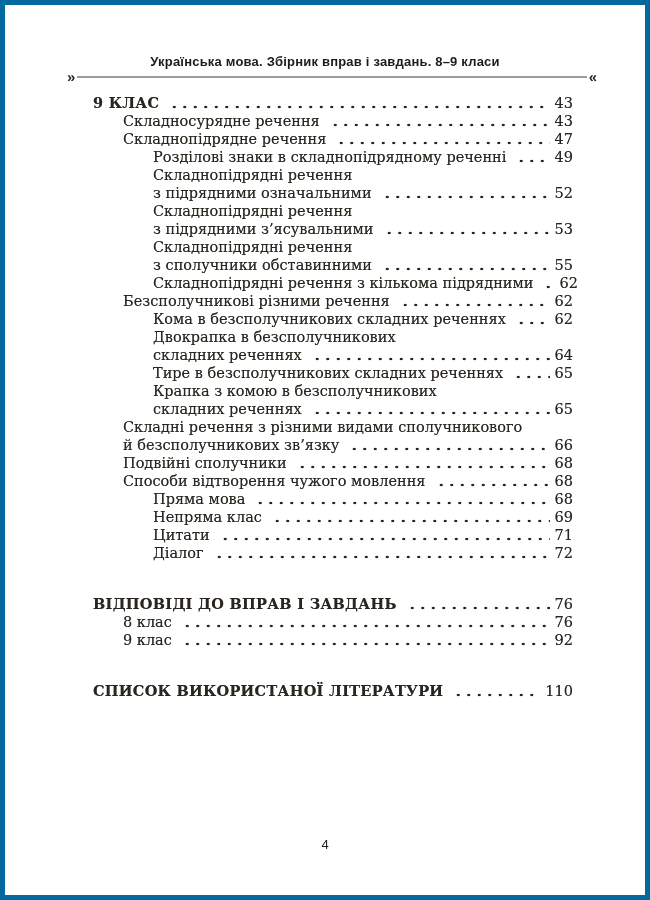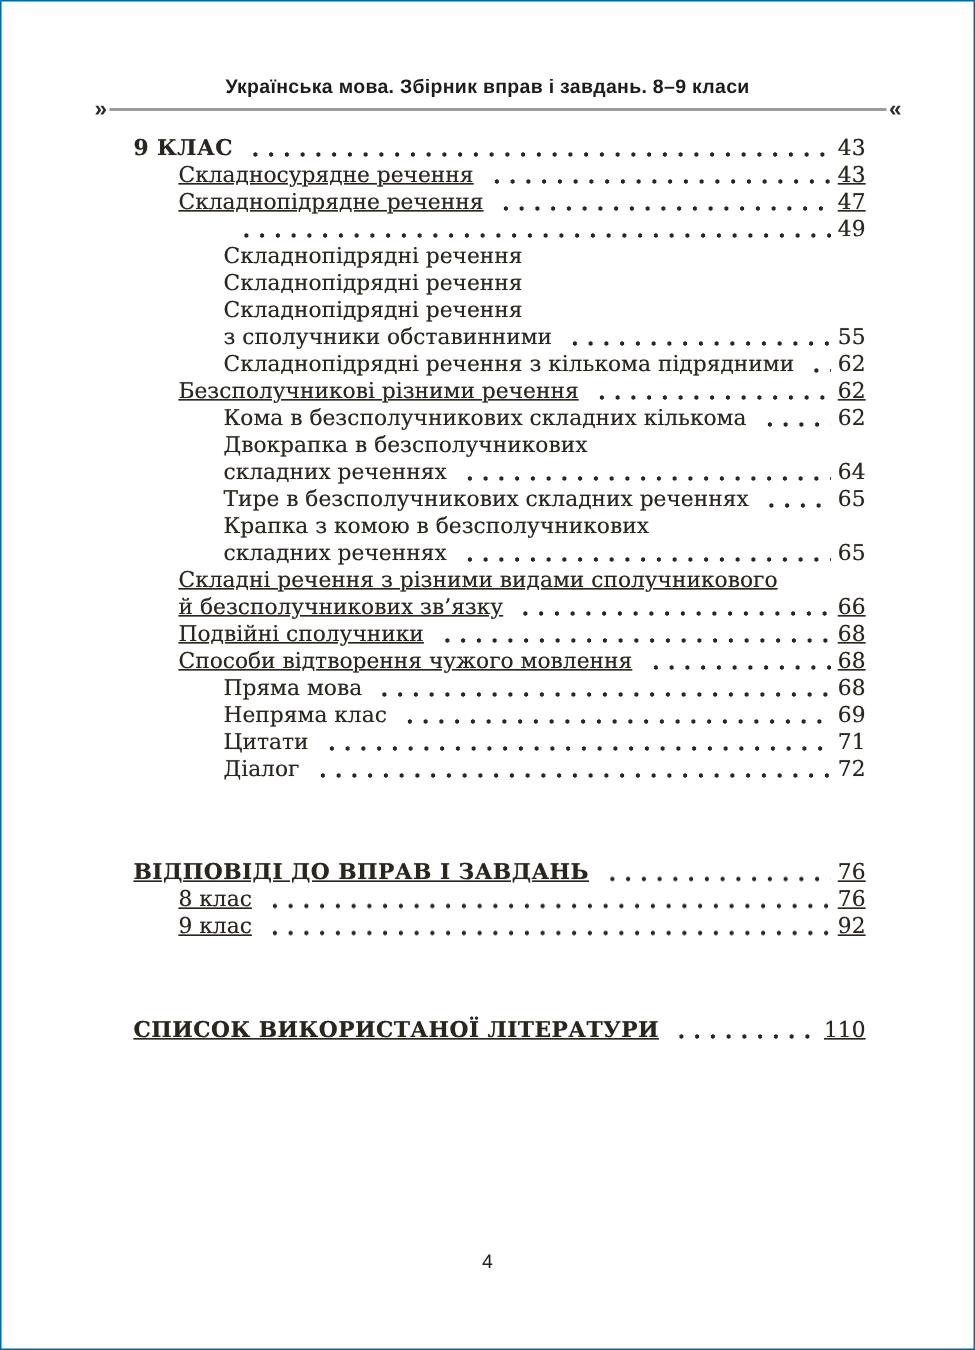--- a/index.html
+++ b/index.html
@@ -1,45 +1,45 @@
 <!DOCTYPE html>
 <html><head>
 <meta charset="utf-8">
 <style>
   html,body{margin:0;padding:0;background:#ffffff;}
   .page{
     position:relative;width:650px;height:900px;box-sizing:border-box;
-    background:#ffffff;border:1px solid #0369a1;overflow:hidden;
+    background:#ffffff;border:5px solid #0369a1;overflow:hidden;
     font-family:"DejaVu Serif","Liberation Serif",serif;color:#29251f;
   }
   
   .header-title{
     position:absolute;top:49px;left:0;right:0;text-align:center;
     font-family:"Liberation Sans","DejaVu Sans",sans-serif;
     font-weight:bold;font-size:13px;color:#1c1c1c;letter-spacing:.2px;
   }
   .rule-row{
     position:absolute;top:64px;left:62px;right:48px;height:15px;
     display:flex;align-items:center;
   }
   .rule-mark{
     font-family:"Liberation Sans","DejaVu Sans",sans-serif;
     font-weight:bold;font-size:15px;line-height:1;color:#2b2b2b;
   }
   .rule-line{flex:1;height:2px;background:#9c9c9c;margin:0 2px;}
   
   .toc{position:absolute;top:89px;left:88px;right:72px;}
   .toc-entry{margin:0;}
-  .toc-entry.gap-before{margin-top:51px;text-decoration:underline;}
+  .toc-entry.gap-before{margin-top:33px;}
   .toc-line{
     display:flex;align-items:center;
     font-size:14.5px;line-height:18px;
     text-shadow:0 0 .5px rgba(41,37,31,.55);
   }
-  .toc-line.indent-1{padding-left:30px;text-decoration:underline;}
+  .toc-line.indent-1{padding-left:30px;}
   .toc-line.indent-2{padding-left:60px;}
   .toc-entry.section .label{font-weight:bold;letter-spacing:.3px;}
   .label{white-space:nowrap;}
   .dots{
     flex:1;height:18px;margin:0 5px 0 7px;min-width:14px;
     background-image:radial-gradient(circle,#29251f 1.3px,transparent 1.55px);
     background-size:10.5px 18px;background-position:3px 3.5px;
     background-repeat:repeat-x;
   }
   .page-num{white-space:nowrap;}
@@ -80,33 +80,44 @@
       </div>
       <div class="toc-entry">
         <div class="toc-line indent-1">
           <span class="label">Складнопідрядне речення</span>
           <span class="dots"></span>
           <span class="page-num">47</span>
         </div>
       </div>
       <div class="toc-entry">
         <div class="toc-line indent-2">
+          <span class="label">Розділові знаки в складнопідрядному реченні</span>
           <span class="dots"></span>
           <span class="page-num">49</span>
         </div>
       </div>
       <div class="toc-entry">
         <div class="toc-line indent-2">
           <span class="label">Складнопідрядні речення</span>
         </div>
+        <div class="toc-line indent-2">
+          <span class="label">з підрядними означальними</span>
+          <span class="dots"></span>
+          <span class="page-num">52</span>
+        </div>
       </div>
       <div class="toc-entry">
         <div class="toc-line indent-2">
           <span class="label">Складнопідрядні речення</span>
         </div>
+        <div class="toc-line indent-2">
+          <span class="label">з підрядними з’ясувальними</span>
+          <span class="dots"></span>
+          <span class="page-num">53</span>
+        </div>
       </div>
       <div class="toc-entry">
         <div class="toc-line indent-2">
           <span class="label">Складнопідрядні речення</span>
         </div>
         <div class="toc-line indent-2">
           <span class="label">з сполучники обставинними</span>
           <span class="dots"></span>
           <span class="page-num">55</span>
         </div>
@@ -120,21 +131,21 @@
       </div>
       <div class="toc-entry">
         <div class="toc-line indent-1">
           <span class="label">Безсполучникові різними речення</span>
           <span class="dots"></span>
           <span class="page-num">62</span>
         </div>
       </div>
       <div class="toc-entry">
         <div class="toc-line indent-2">
-          <span class="label">Кома в безсполучникових складних кількома</span>
+          <span class="label">Кома в безсполучникових складних реченнях</span>
           <span class="dots"></span>
           <span class="page-num">62</span>
         </div>
       </div>
       <div class="toc-entry">
         <div class="toc-line indent-2">
           <span class="label">Двокрапка в безсполучникових</span>
         </div>
         <div class="toc-line indent-2">
           <span class="label">складних реченнях</span>

